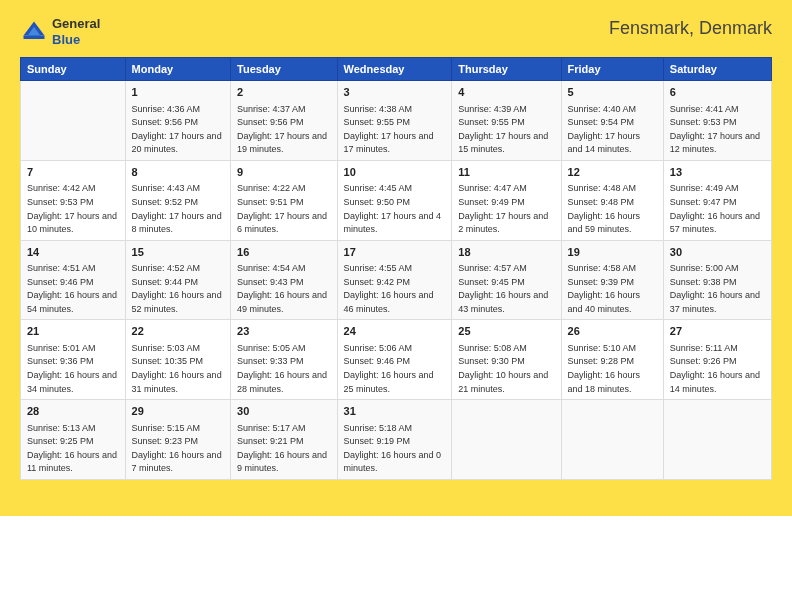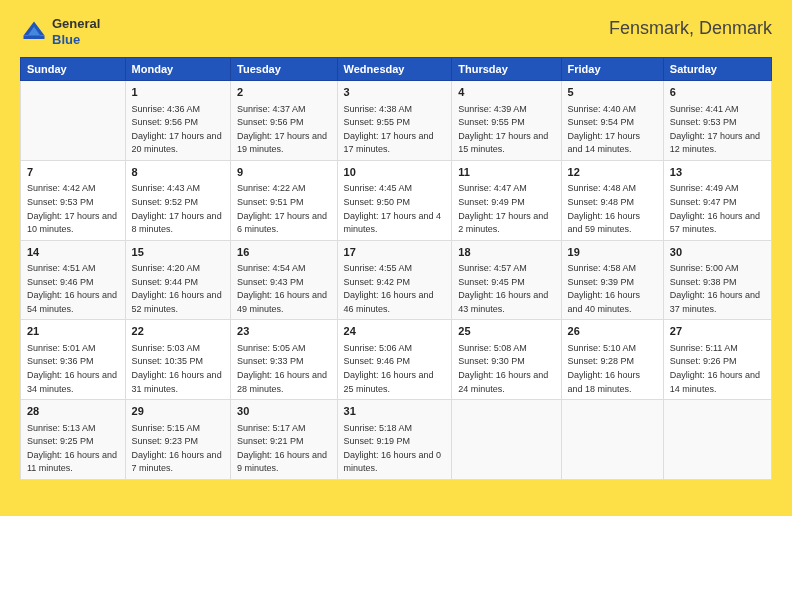--- a/index.html
+++ b/index.html
@@ -215,21 +215,21 @@
         </tr>
         <tr>
           <td>
           <span class="date-num">14</span>
           <span class="info">Sunrise: 4:51 AM</span><br>
           <span class="info">Sunset: 9:46 PM</span><br>
           <span class="info">Daylight: 16 hours and 54 minutes.</span>
         </td>
           <td>
           <span class="date-num">15</span>
-          <span class="info">Sunrise: 4:20 AM</span><br>
+          <span class="info">Sunrise: 4:52 AM</span><br>
           <span class="info">Sunset: 9:44 PM</span><br>
           <span class="info">Daylight: 16 hours and 52 minutes.</span>
         </td>
           <td>
           <span class="date-num">16</span>
           <span class="info">Sunrise: 4:54 AM</span><br>
           <span class="info">Sunset: 9:43 PM</span><br>
           <span class="info">Daylight: 16 hours and 49 minutes.</span>
         </td>
           <td>
@@ -279,21 +279,21 @@
           <td>
           <span class="date-num">24</span>
           <span class="info">Sunrise: 5:06 AM</span><br>
           <span class="info">Sunset: 9:46 PM</span><br>
           <span class="info">Daylight: 16 hours and 25 minutes.</span>
         </td>
           <td>
           <span class="date-num">25</span>
           <span class="info">Sunrise: 5:08 AM</span><br>
           <span class="info">Sunset: 9:30 PM</span><br>
-          <span class="info">Daylight: 16 hours and 24 minutes.</span>
+          <span class="info">Daylight: 10 hours and 21 minutes.</span>
         </td>
           <td>
           <span class="date-num">26</span>
           <span class="info">Sunrise: 5:10 AM</span><br>
           <span class="info">Sunset: 9:28 PM</span><br>
           <span class="info">Daylight: 16 hours and 18 minutes.</span>
         </td>
           <td>
           <span class="date-num">27</span>
           <span class="info">Sunrise: 5:11 AM</span><br>

